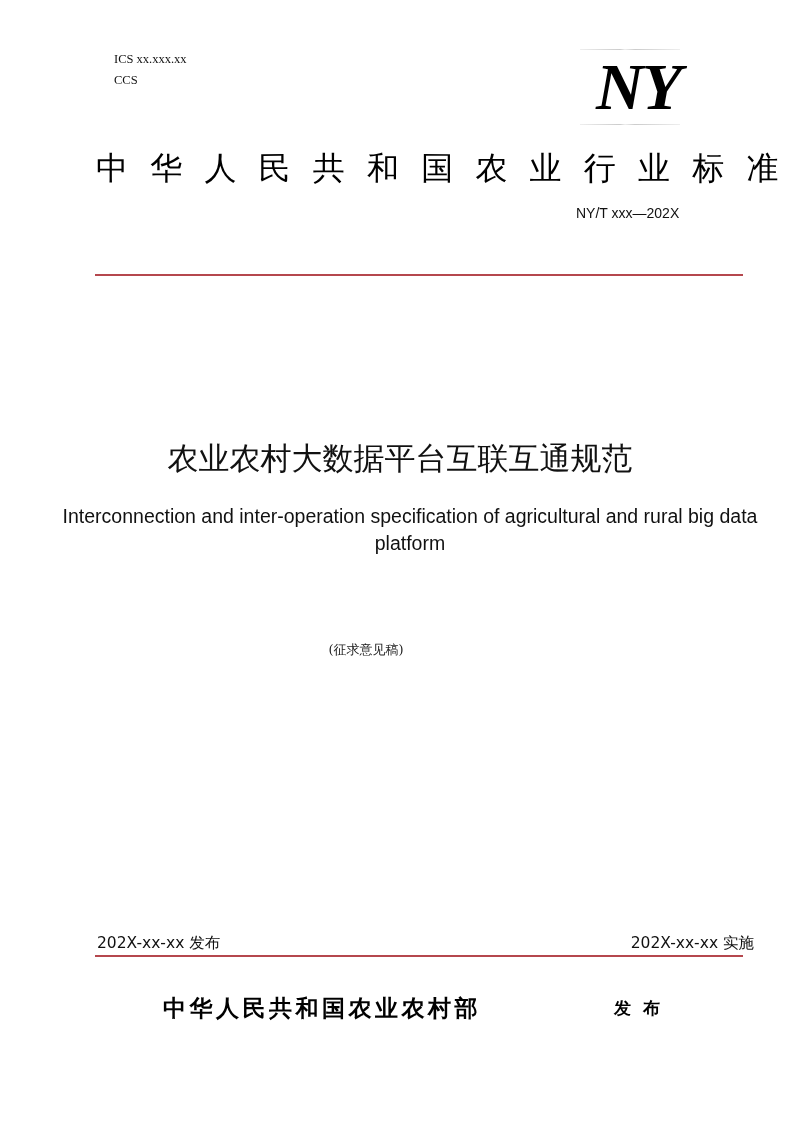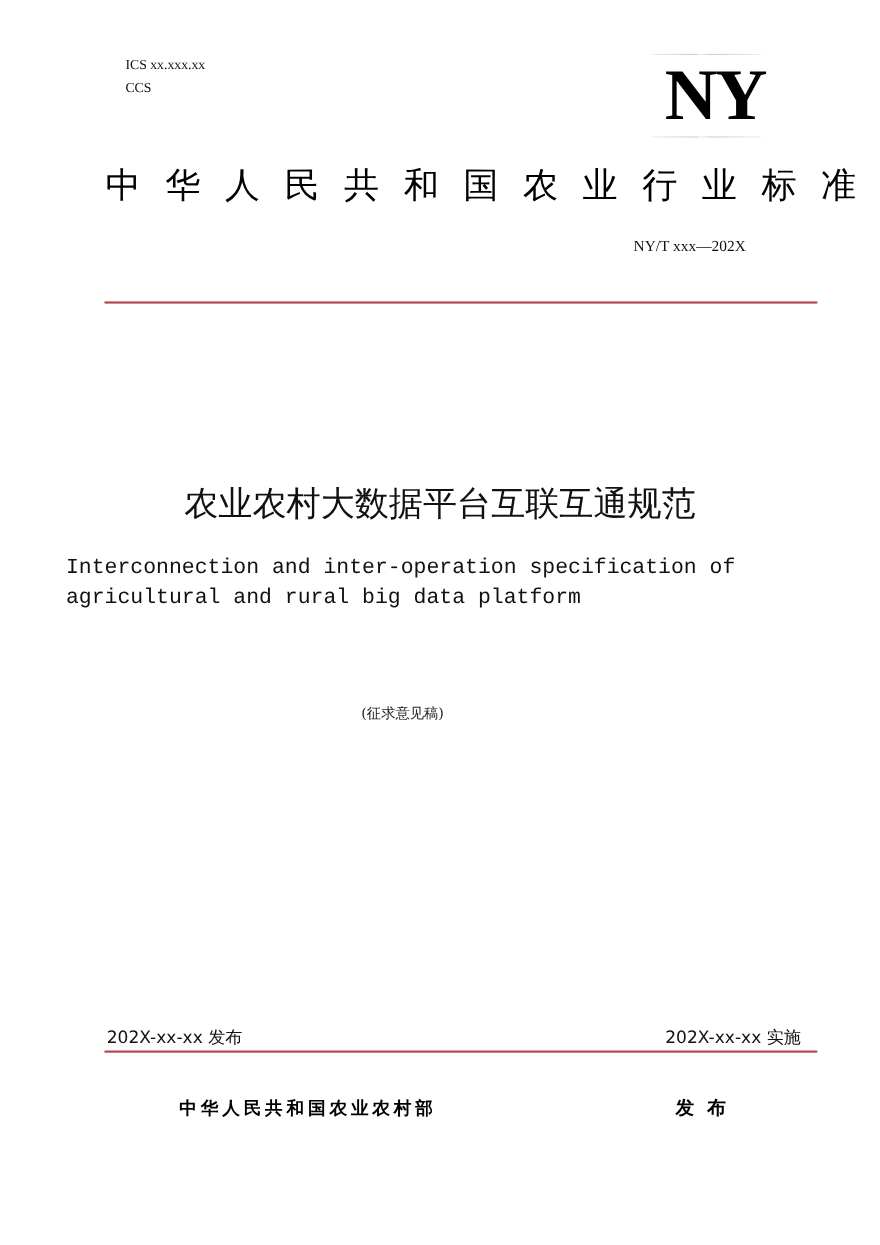--- a/index.html
+++ b/index.html
@@ -22,24 +22,25 @@
       font-family: "Liberation Serif", serif;
       font-size: 12.5px;
       line-height: 14px;
       color: #111;
       margin-left: 11px;
     }
     #ics { top: 52px; }
     #ccs { top: 73px; font-family: Liberation Serif, serif; }
 
     .ny-logo-wrap {
-      left: 588px;
+      left: 576px;
       top: 47px;
       width: 110px;
       height: 80px;
+      font-style: italic;
     }
     .ny-rule {
       position: absolute;
       left: 4px;
       width: 100px;
       height: 1px;
       background: linear-gradient(to right, #eee, #ccc 40%, #eee 45%, #ccc 55%, #eee);
     }
     .ny-rule.top { top: 2px; }
     .ny-rule.bottom { top: 77px; }
@@ -64,22 +65,22 @@
       font-family: "DejaVu Sans", sans-serif;
       font-weight: normal;
       font-size: 32px;
       line-height: 40px;
       letter-spacing: 22.2px;
       white-space: nowrap;
     }
 
     .std-code {
       left: 576px;
-      top: 216px;
-      font-family: Liberation Serif, serif;
+      top: 204px;
+      font-family: Liberation Sans, sans-serif;
       font-size: 14px;
       line-height: 18px;
       color: #111;
     }
 
     .red-rule {
       left: 95px;
       width: 648px;
       height: 2px;
       background: #b5474e;
@@ -95,21 +96,22 @@
       font-family: "DejaVu Sans", sans-serif;
       font-size: 31px;
       line-height: 40px;
       color: #111;
     }
 
     .doc-title-en {
       left: 60px;
       width: 700px;
       top: 503px;
-      font-family: Liberation Mono, monospace;
+      text-align: center;
+      font-family: Liberation Sans, sans-serif;
       font-size: 19.5px;
       line-height: 27px;
       color: #111;
     }
 
     .draft-label {
       left: 0;
       width: 732px;
       top: 641px;
       text-align: center;
@@ -121,28 +123,28 @@
 
     .date-line {
       top: 933px;
       font-family: "DejaVu Sans", sans-serif;
       font-size: 15.5px;
       line-height: 20px;
       color: #111;
       white-space: nowrap;
     }
     #publish-date { left: 97px; }
-    #implement-date { right: 72px; text-align: right; }
+    #implement-date { right: 46px; text-align: right; }
 
     .issuer {
       left: 163px;
       top: 993px;
       font-family: "DejaVu Sans", sans-serif;
       font-weight: bold;
-      font-size: 16px;
+      font-size: 23px;
       line-height: 30px;
       letter-spacing: 3.5px;
       white-space: nowrap;
     }
     .issuer-action {
       left: 614px;
       top: 997px;
       font-family: "DejaVu Sans", sans-serif;
       font-weight: bold;
       font-size: 17px;

